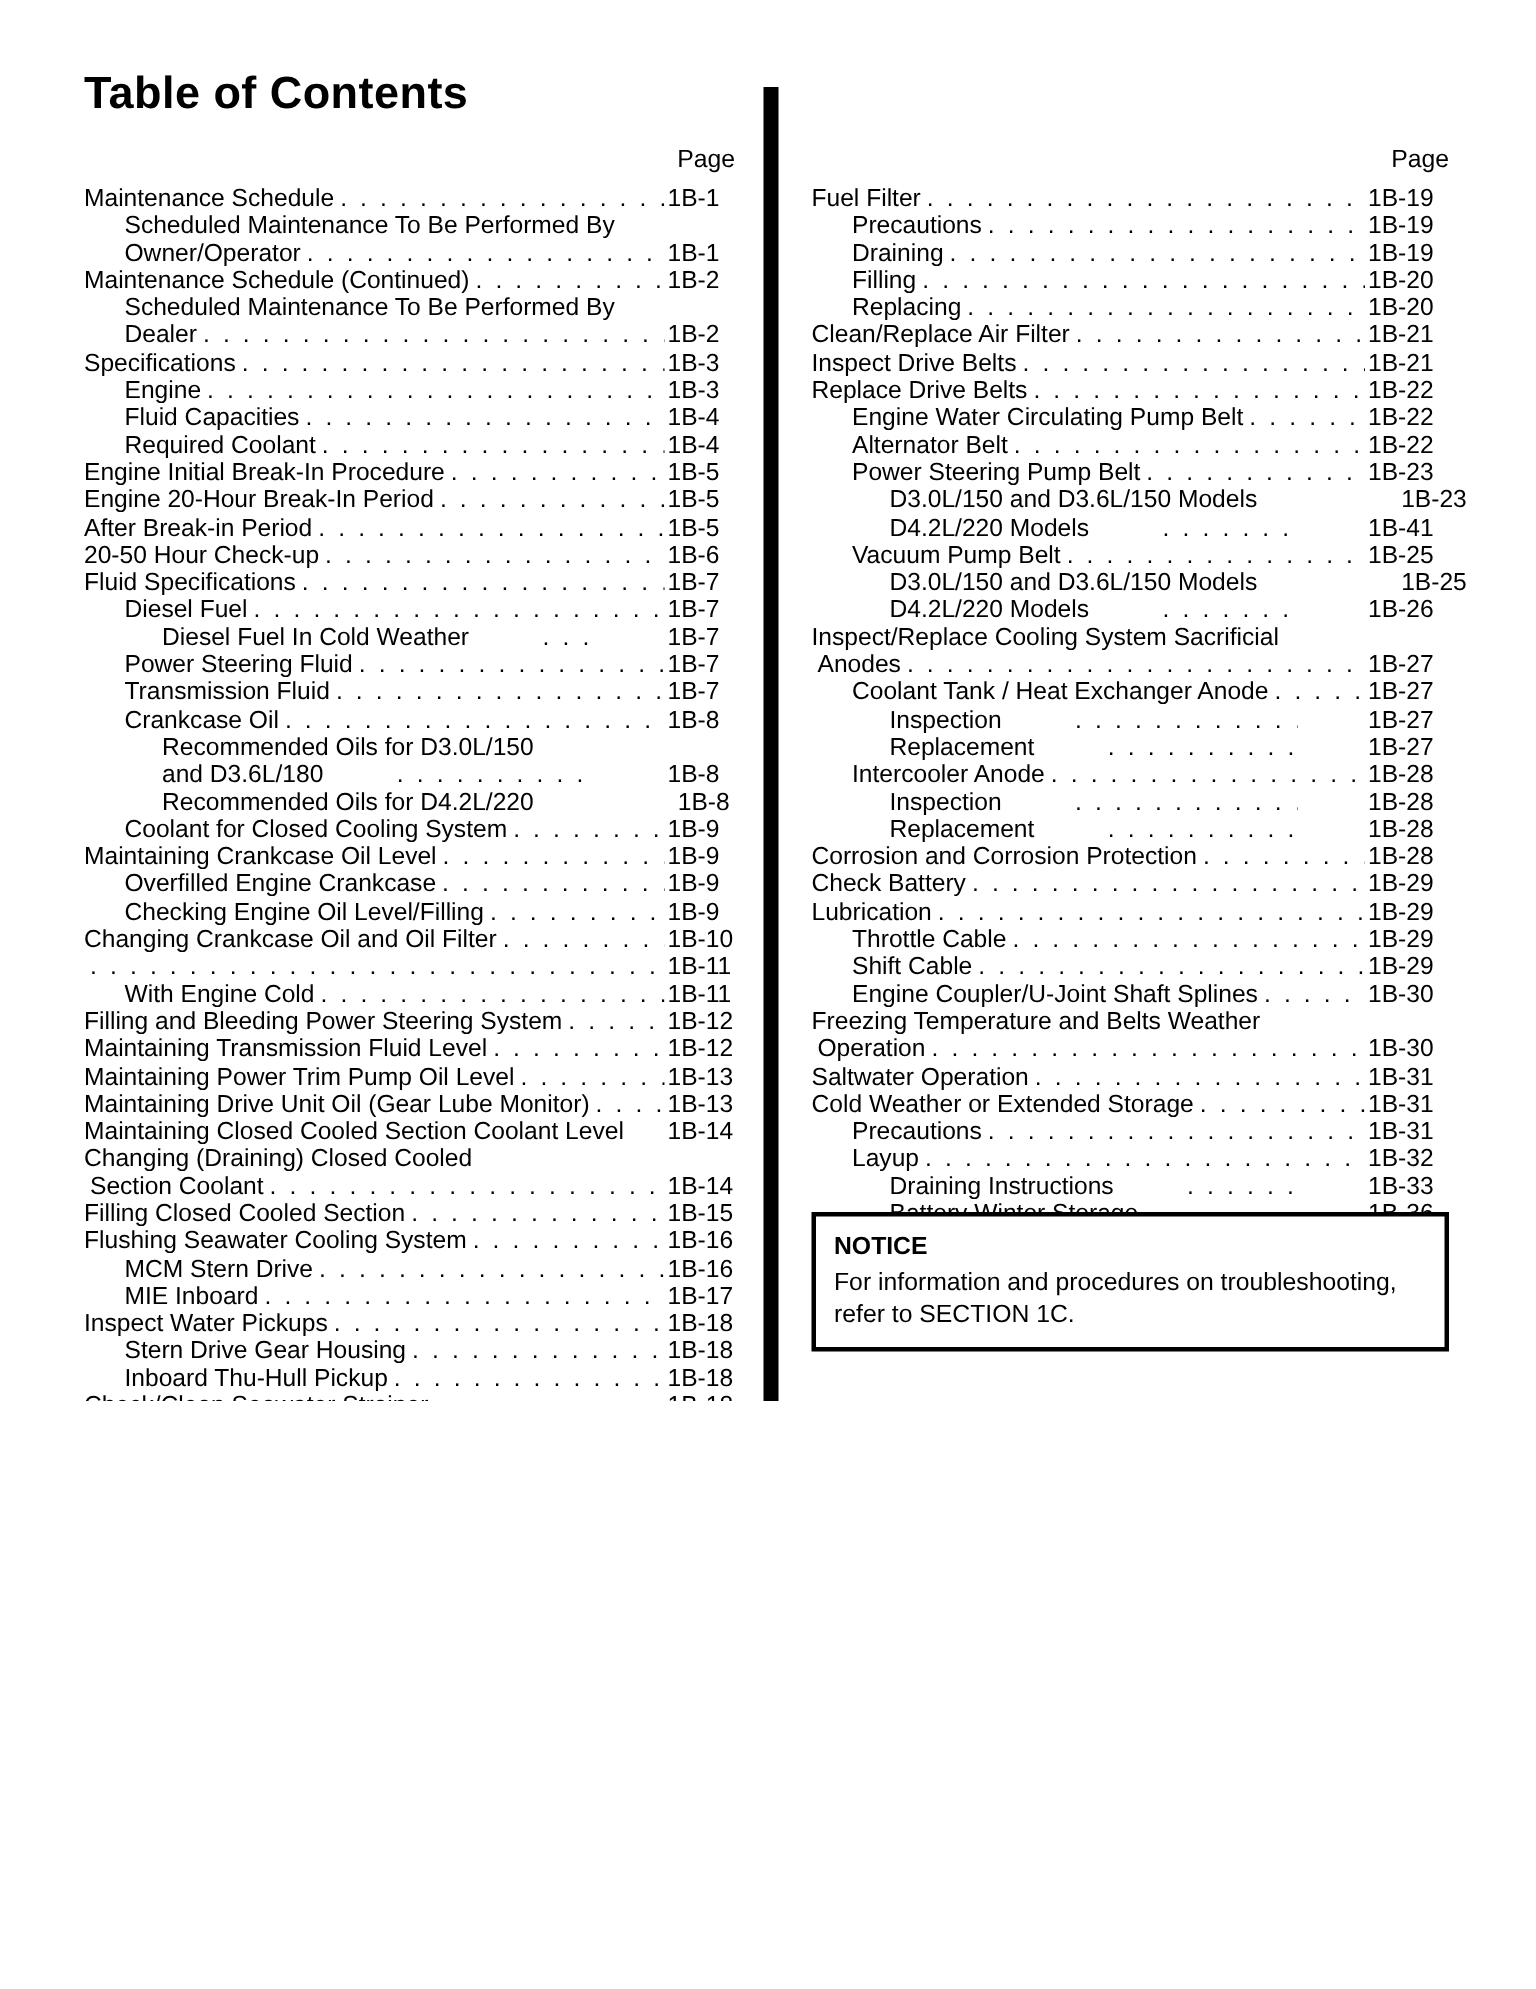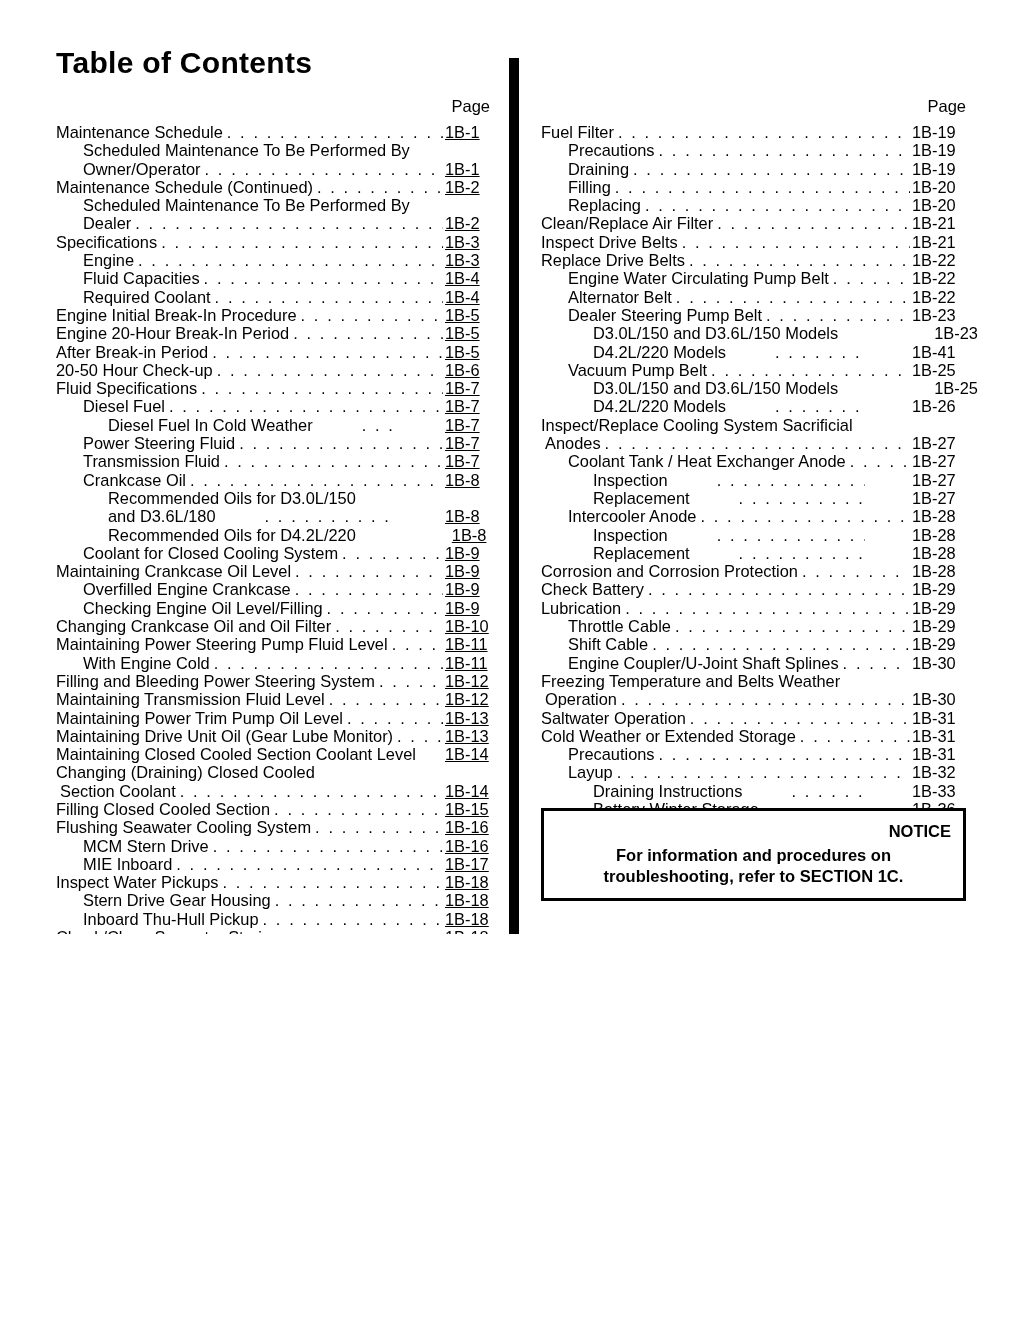--- a/index.html
+++ b/index.html
@@ -86,21 +86,21 @@
     font-size: 16.4px;
     line-height: 18.3px;
   }
   .toc-dots::after {
     content: ". . . . . . . . . . . . . . . . . . . . . . . . . . . . . . . . . . . . . . . . . . . . . . . . . . . . . . . . . . . . . . . .";
   }
   .toc-page {
     flex: 0 0 auto;
     text-align: left;
   }
-  #toc-column-left  .toc-page { width: 47px; text-decoration: underline; }
+  #toc-column-left  .toc-page { width: 47px; }
   #toc-column-right .toc-page { width: 54px; }
 
   
   .lvl0 { padding-left: 0px; }
   .lvl1 { padding-left: 27px; }
   .lvl2 { padding-left: 52px; gap: 45px; }
   
   .cont { padding-left: 4px; align-items: flex-end; }
 
   
@@ -116,29 +116,29 @@
     top: 808px;
     width: 425px;
     box-sizing: border-box;
     border: 3px solid #000000;
     padding: 9px 12px 11px 12px;
     background: #ffffff;
   }
   #notice-title {
     font-size: 16.5px;
     font-weight: bold;
-    text-align: right;
+    text-align: left;
     line-height: 22px;
     padding-bottom: 3px;
   }
   #notice-body {
     font-size: 16.5px;
-    font-weight: bold;
+    font-weight: normal;
     line-height: 21px;
-    text-align: center;
+    text-align: left;
   }
 
   
   #footer-left {
     position: absolute;
     left: 57px;
     top: 1280px;
     font-size: 12.5px;
     font-weight: bold;
     letter-spacing: 0.2px;
@@ -300,21 +300,20 @@
           <span class="toc-label">Checking Engine Oil Level/Filling</span>
           <span class="toc-dots"></span>
           <span class="toc-page">1B-9</span>
         </li>
         <li class="toc-entry lvl0">
           <span class="toc-label">Changing Crankcase Oil and Oil Filter</span>
           <span class="toc-dots"></span>
           <span class="toc-page">1B-10</span>
         </li>
         <li class="toc-entry lvl0">
-          <span class="toc-label">Maintaining Power Steering Pump Fluid Level</span>
           <span class="toc-dots"></span>
           <span class="toc-page">1B-11</span>
         </li>
         <li class="toc-entry lvl1">
           <span class="toc-label">With Engine Cold</span>
           <span class="toc-dots"></span>
           <span class="toc-page">1B-11</span>
         </li>
         <li class="toc-entry lvl0">
           <span class="toc-label">Filling and Bleeding Power Steering System</span>
@@ -441,21 +440,21 @@
           <span class="toc-label">Engine Water Circulating Pump Belt</span>
           <span class="toc-dots"></span>
           <span class="toc-page">1B-22</span>
         </li>
         <li class="toc-entry lvl1">
           <span class="toc-label">Alternator Belt</span>
           <span class="toc-dots"></span>
           <span class="toc-page">1B-22</span>
         </li>
         <li class="toc-entry lvl1">
-          <span class="toc-label">Dealer Steering Pump Belt</span>
+          <span class="toc-label">Power Steering Pump Belt</span>
           <span class="toc-dots"></span>
           <span class="toc-page">1B-23</span>
         </li>
         <li class="toc-entry lvl2">
           <span class="toc-label">D3.0L/150 and D3.6L/150 Models</span>
           <span class="toc-dots"></span>
           <span class="toc-page">1B-23</span>
         </li>
         <li class="toc-entry lvl2">
           <span class="toc-label">D4.2L/220 Models</span>

